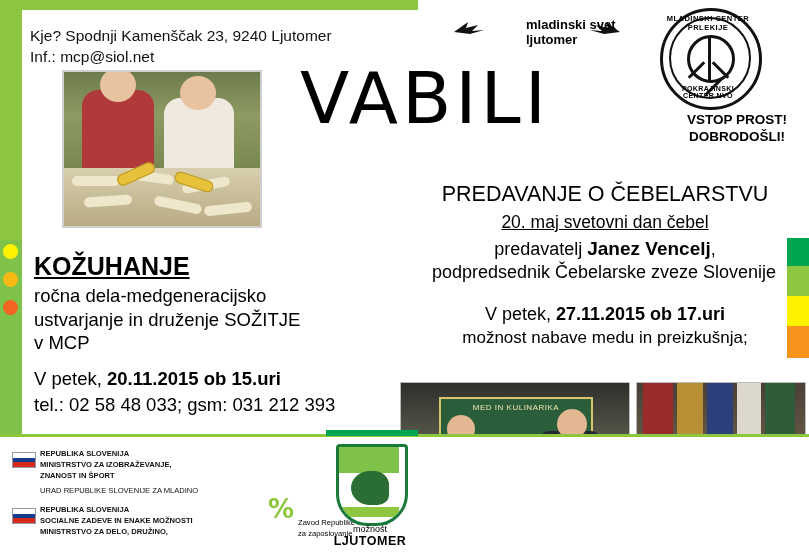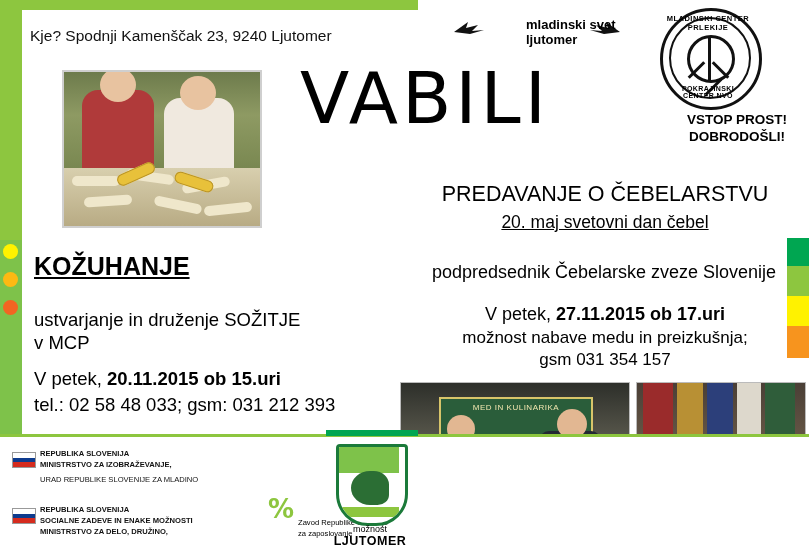--- a/index.html
+++ b/index.html
@@ -155,20 +155,21 @@
 
   <div class="right-color-stack">
     <div class="rc1"></div>
     <div class="rc2"></div>
     <div class="rc3"></div>
     <div class="rc4"></div>
   </div>
 
   <div class="addr">
     <span>Kje? Spodnji Kamenščak 23, 9240 Ljutomer</span><br>
+    <span class="l2">Inf.: mcp@siol.net</span>
   </div>
 
   <div class="photo1">
     <div class="girlA"></div>
     <div class="girlB"></div>
     <div class="pile">
       <i style="left:8px;top:8px;"></i>
       <i style="left:62px;top:4px;transform:rotate(8deg);"></i>
       <i style="left:118px;top:12px;transform:rotate(-10deg);"></i>
       <i style="left:20px;top:28px;transform:rotate(-4deg);"></i>
@@ -206,37 +207,39 @@
 
   <div class="vstop">
     <span>VSTOP PROST!</span><br>
     <span>DOBRODOŠLI!</span>
   </div>
 
   <div class="kozuhanje">
     <u>KOŽUHANJE</u>
   </div>
   <div class="koz-body">
-    <br>
+    <span>ročna dela-medgeneracijsko</span><br>
     <span>ustvarjanje in druženje SOŽITJE</span><br>
     <span>v MCP</span>
   </div>
   <div class="koz-date">
     <span>V petek, </span><b>20.11.2015 ob 15.uri</b>
   </div>
   <div class="koz-tel">tel.: 02 58 48 033; gsm: 031 212 393</div>
 
   <div class="predavanje">PREDAVANJE O ČEBELARSTVU</div>
   <div class="pred-sub">20. maj svetovni dan čebel</div>
+  <div class="pred-l1">
+    <span>predavatelj </span><b>Janez Vencelj</b><span>,</span>
+  </div>
   <div class="pred-l2">podpredsednik Čebelarske zveze Slovenije</div>
   <div class="pred-date">
     <span>V petek, </span><b>27.11.2015 ob 17.uri</b>
   </div>
   <div class="pred-l3">možnost nabave medu in preizkušnja;</div>
-  <div class="pred-l4">gsm 031 354 157</div>
 
   <div class="photo2">
     <div class="banner">
       <span>MED IN KULINARIKA</span>
     </div>
     <div class="manA"></div>
     <div class="manB"></div>
     <div class="paper"></div>
   </div>
 
@@ -253,20 +256,21 @@
       <div class="p" style="left:118px;"></div>
     </div>
   </div>
 
   <div class="bottom-band"></div>
 
   <div class="flag-si"></div>
   <div class="minA">
     <div class="bold">REPUBLIKA SLOVENIJA</div>
     <div class="bold">MINISTRSTVO ZA IZOBRAŽEVANJE,</div>
+    <div class="bold">ZNANOST IN ŠPORT</div>
     <div style="margin-top:4px">URAD REPUBLIKE SLOVENIJE ZA MLADINO</div>
   </div>
 
   <div class="flag-si2"></div>
   <div class="minB">
     <div class="bold">REPUBLIKA SLOVENIJA</div>
     <div class="bold">SOCIALNE ZADEVE IN ENAKE MOŽNOSTI</div>
     <div class="bold">MINISTRSTVO ZA DELO, DRUŽINO,</div>
   </div>
 

